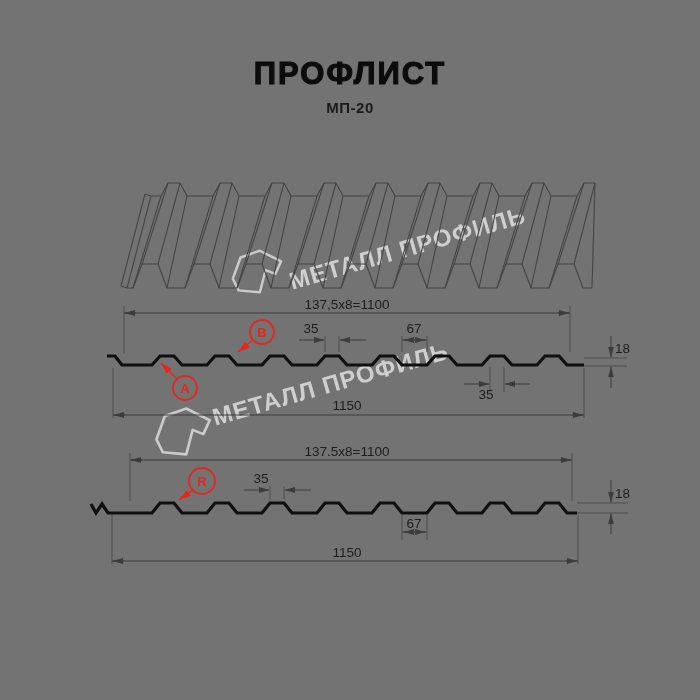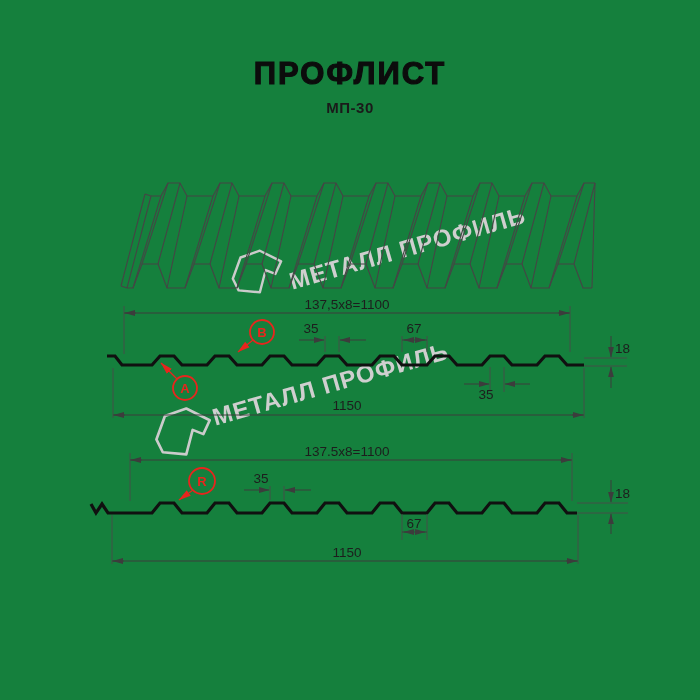--- a/index.html
+++ b/index.html
@@ -1,16 +1,16 @@
 <!DOCTYPE html>
 <html><head>
 <meta charset="utf-8">
 <style>
   html,body{margin:0;padding:0;background:#ffffff;}
-  .canvas{position:relative;width:700px;height:700px;background:#15803d;overflow:hidden;
+  .canvas{position:relative;width:700px;height:700px;background:#737373;overflow:hidden;
           font-family:"Liberation Sans","DejaVu Sans",sans-serif;}
   .title{position:absolute;left:0;top:56px;width:700px;text-align:center;
          font-size:31px;font-weight:700;letter-spacing:2px;color:#0c0c0c;
          -webkit-text-stroke:1.1px #0c0c0c;}
   .subtitle{position:absolute;left:0;top:99px;width:700px;text-align:center;
             font-size:15px;font-weight:700;letter-spacing:0.5px;color:#1a1a1a;}
   .caption{position:absolute;left:0;top:618px;width:700px;text-align:center;
            font-size:15px;font-weight:700;letter-spacing:0.6px;color:#262626;}
   .wm-text{position:absolute;white-space:nowrap;font-size:24px;font-weight:700;
            letter-spacing:1px;color:#cfcfcf;transform:rotate(-16deg);
@@ -25,21 +25,21 @@
   .redlbl circle{stroke:#e8251d;stroke-width:1.8;fill:none;}
   .redlbl text{fill:#e8251d;font-weight:700;font-size:13px;}
   .redlbl line{stroke:#e8251d;stroke-width:1.2;}
 </style>
 </head>
 <body>
 
 <div class="canvas">
 
   <div class="title">ПРОФЛИСТ</div>
-  <div class="subtitle">МП-30</div>
+  <div class="subtitle">МП-20</div>
 
   <svg class="wm-logo" style="left:227px;top:247px;" width="58" height="50" viewBox="0 0 60 50">
     <polygon points="6,32 14,10 34,3 56,14 50,27 40,23 34,46 12,44" fill="none" stroke="#cbcbcb" stroke-width="2.5" stroke-linejoin="round"></polygon>
   </svg>
   <span class="wm-text" style="left:290px;top:268px;">МЕТАЛЛ ПРОФИЛЬ</span>
 
   <svg class="wm-logo" style="left:150px;top:405px;" width="64" height="54" viewBox="0 0 60 50">
     <polygon points="6,32 14,10 34,3 56,14 50,27 40,23 34,46 12,44" fill="none" stroke="#cbcbcb" stroke-width="2.5" stroke-linejoin="round"></polygon>
   </svg>
   <span class="wm-text" style="left:213px;top:404px;">МЕТАЛЛ ПРОФИЛЬ</span>

